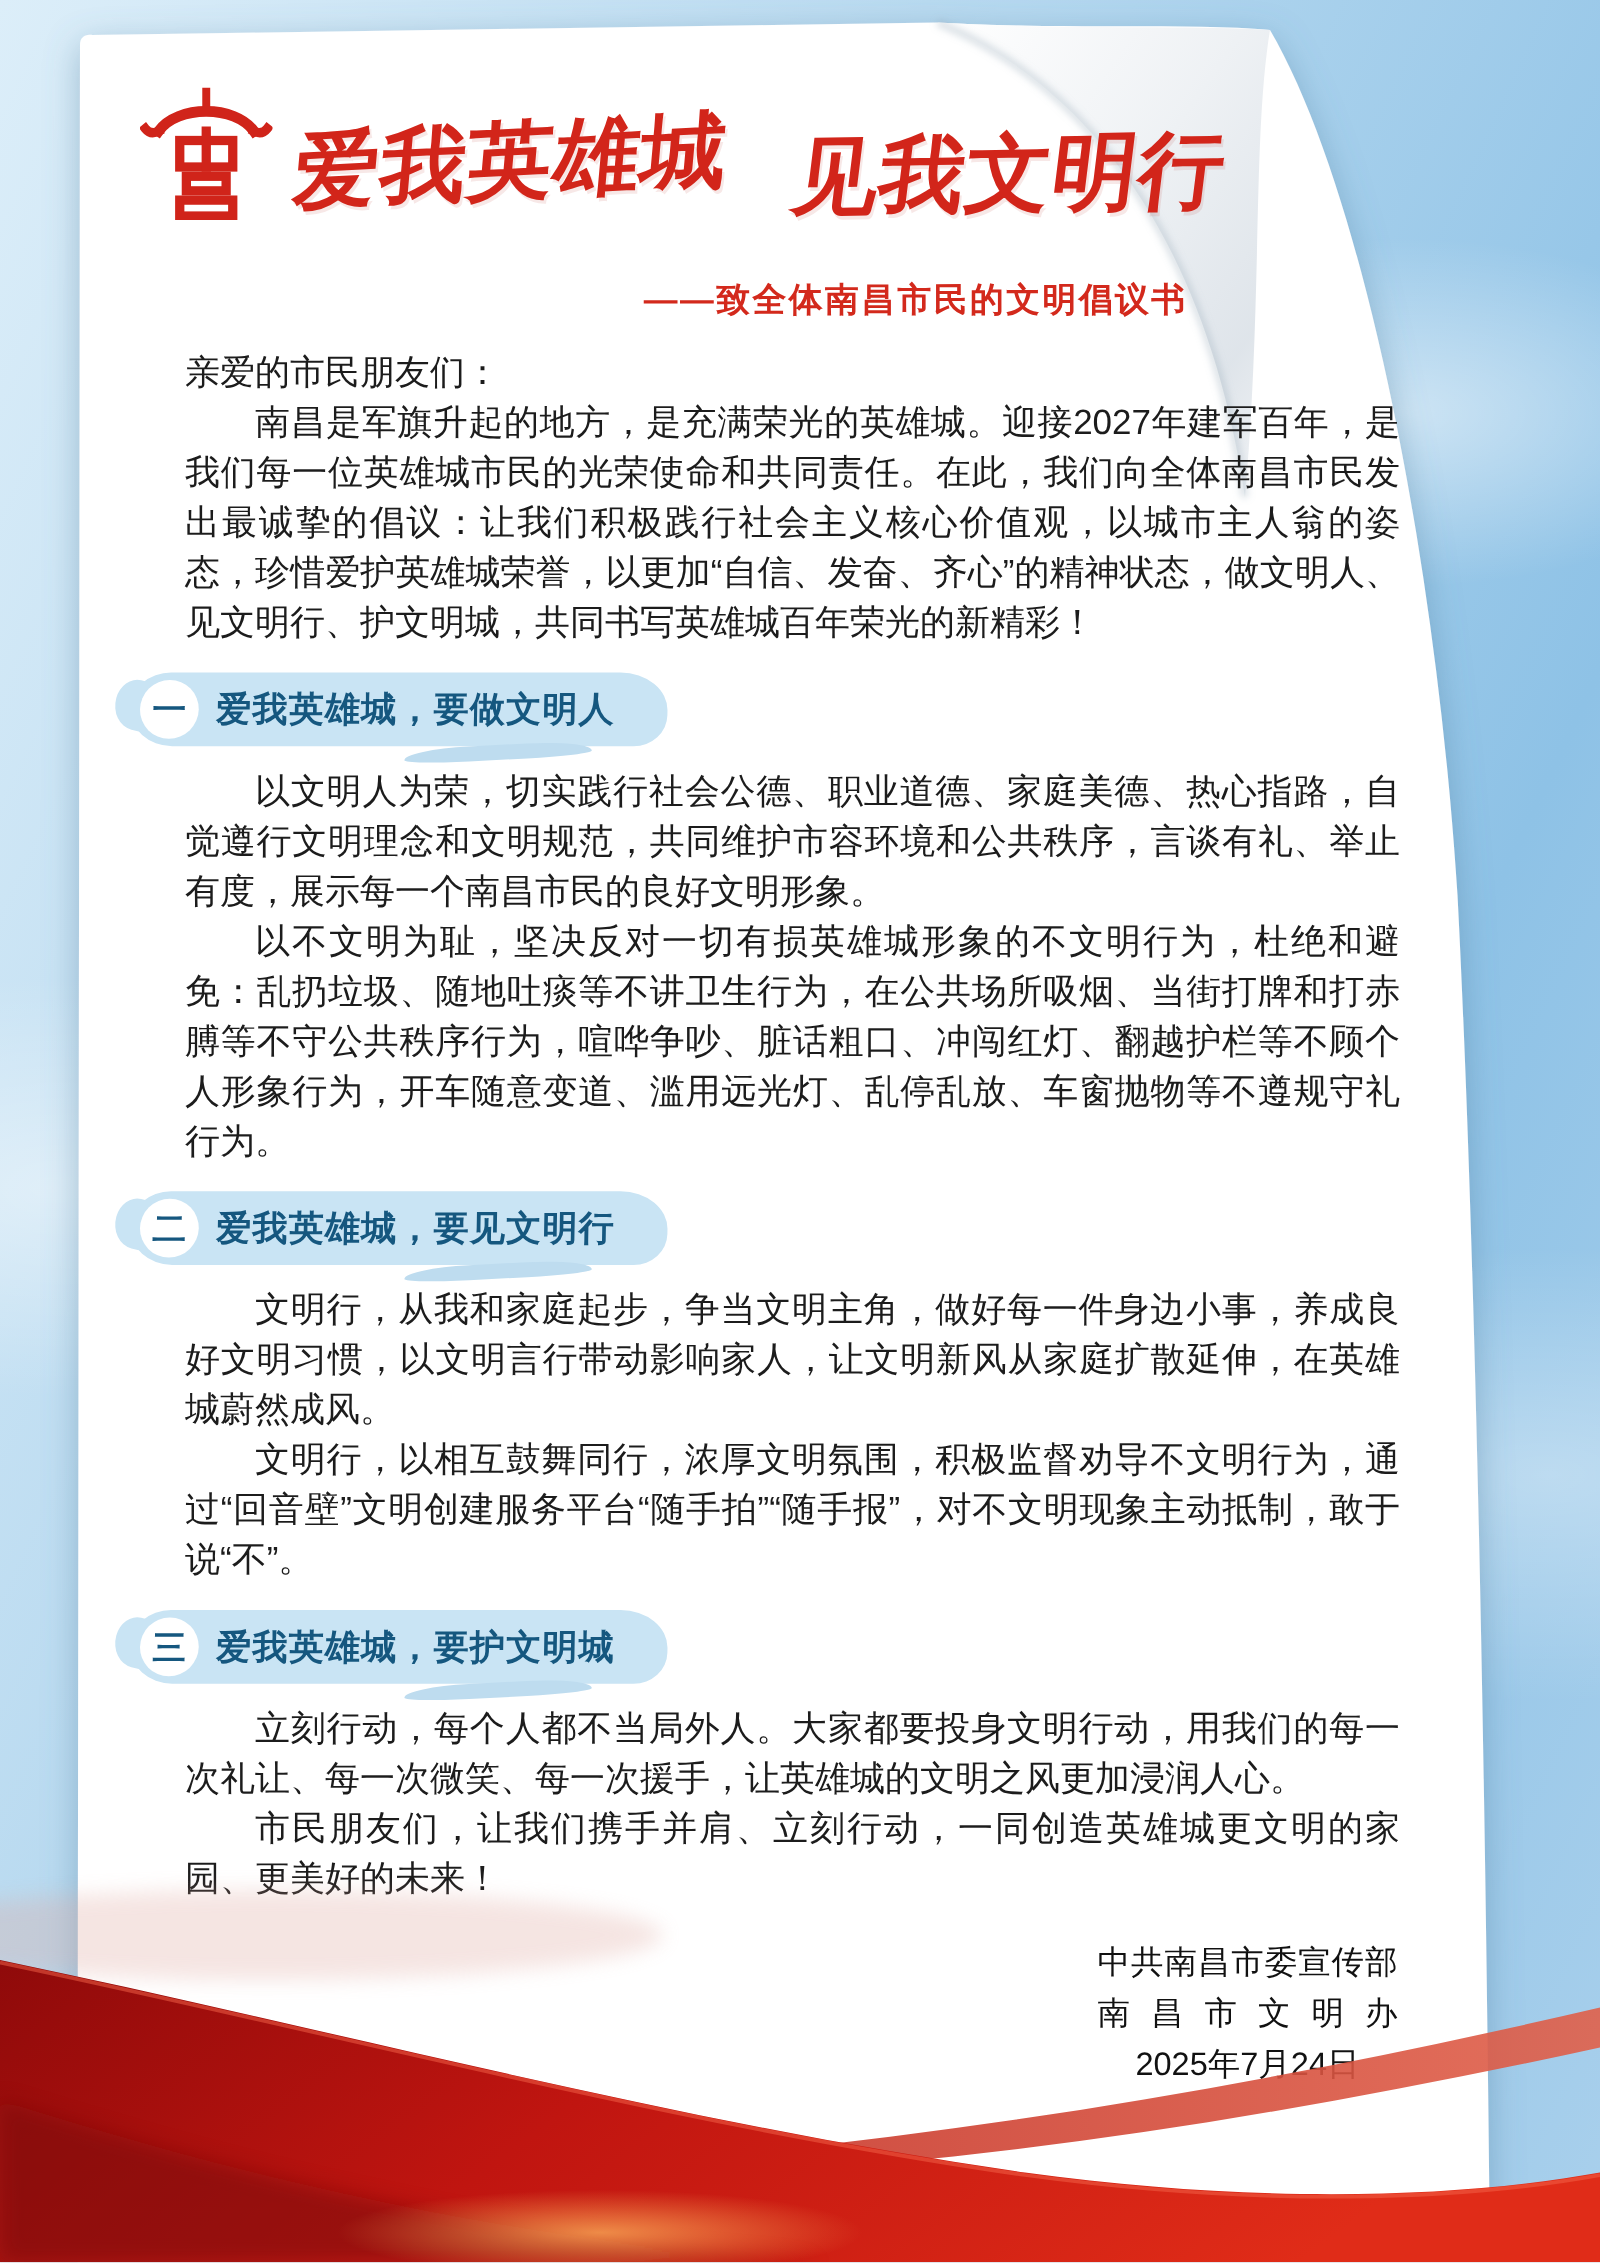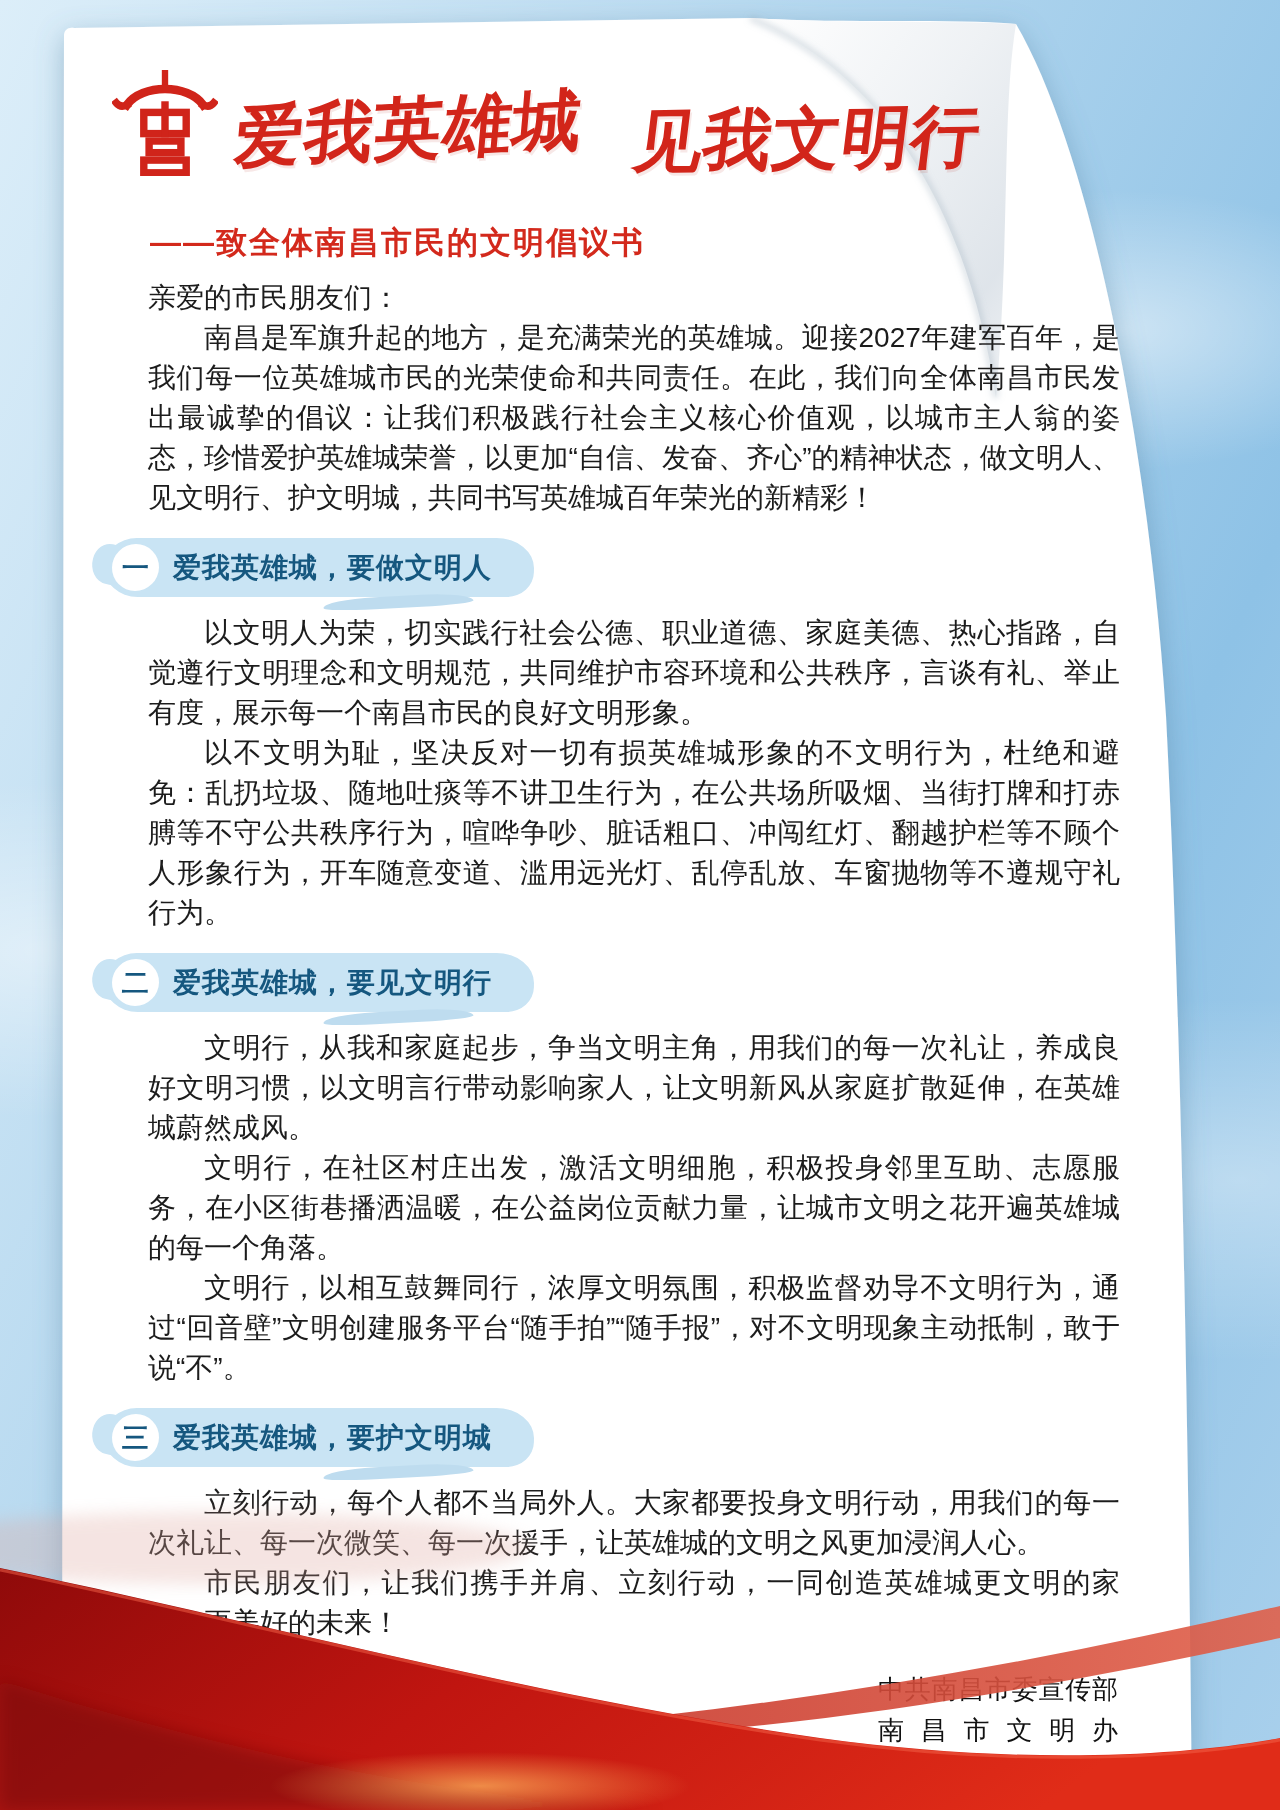--- a/index.html
+++ b/index.html
@@ -17,22 +17,22 @@
   .logo{position:absolute;left:112px;top:70px;width:106px;height:106px;z-index:5;}
   .title{
     position:absolute;left:236px;top:84px;z-index:5;white-space:nowrap;
     color:#d2251a;font-weight:900;font-size:68px;letter-spacing:1px;
     font-family:"DejaVu Sans",sans-serif;
     text-shadow:2px 3px 0 rgba(180,25,15,.10);
   }
   .title .t1{display:inline-block;transform:skewX(-8deg) rotate(-3deg);}
   .title .t2{display:inline-block;margin-left:30px;transform:skewX(-8deg) rotate(-1deg) translateY(10px);}
   .subtitle{
-    position:absolute;left:150px;top:222px;width:800px;z-index:5;text-align:left;
-    color:#d3291c;font-size:31px;font-weight:bold;letter-spacing:2px;
+    position:absolute;left:150px;top:222px;width:800px;z-index:5;text-align:right;
+    color:#d3291c;font-size:27px;font-weight:bold;letter-spacing:2px;
   }
   .content{position:absolute;left:148px;top:278px;width:972px;z-index:5;color:#1c1c1c;}
   .content p{margin:0;font-size:28px;line-height:40px;text-align:justify;text-indent:2em;}
   .content p.salutation{text-indent:0;}
   .sec-head{
     position:relative;width:max-content;margin:20px 0 16px -44px;
     padding:6px 42px 6px 8px;background:#c9e4f4;display:flex;align-items:center;gap:14px;
     border-radius:34px 40px 28px 36px / 30px 32px 26px 32px;
     transform:skewX(-1deg);
   }
@@ -109,22 +109,21 @@
       <span class="sec-num">一</span>
       <span class="sec-title">爱我英雄城，要做文明人</span>
     </div>
     <p>以文明人为荣，切实践行社会公德、职业道德、家庭美德、热心指路，自觉遵行文明理念和文明规范，共同维护市容环境和公共秩序，言谈有礼、举止有度，展示每一个南昌市民的良好文明形象。</p>
     <p>以不文明为耻，坚决反对一切有损英雄城形象的不文明行为，杜绝和避免：乱扔垃圾、随地吐痰等不讲卫生行为，在公共场所吸烟、当街打牌和打赤膊等不守公共秩序行为，喧哗争吵、脏话粗口、冲闯红灯、翻越护栏等不顾个人形象行为，开车随意变道、滥用远光灯、乱停乱放、车窗抛物等不遵规守礼行为。</p>
 
     <div class="sec-head">
       <span class="sec-num">二</span>
       <span class="sec-title">爱我英雄城，要见文明行</span>
     </div>
-    <p>文明行，从我和家庭起步，争当文明主角，用我们的每一次礼让，养成良好文明习惯，以文明言行带动影响家人，让文明新风从家庭扩散延伸，在英雄城蔚然成风。</p>
-    <p>文明行，在社区村庄出发，激活文明细胞，积极投身邻里互助、志愿服务，在小区街巷播洒温暖，在公益岗位贡献力量，让城市文明之花开遍英雄城的每一个角落。</p>
+    <p>文明行，从我和家庭起步，争当文明主角，做好每一件身边小事，养成良好文明习惯，以文明言行带动影响家人，让文明新风从家庭扩散延伸，在英雄城蔚然成风。</p>
     <p>文明行，以相互鼓舞同行，浓厚文明氛围，积极监督劝导不文明行为，通过“回音壁”文明创建服务平台“随手拍”“随手报”，对不文明现象主动抵制，敢于说“不”。</p>
 
     <div class="sec-head">
       <span class="sec-num">三</span>
       <span class="sec-title">爱我英雄城，要护文明城</span>
     </div>
     <p>立刻行动，每个人都不当局外人。大家都要投身文明行动，用我们的每一次礼让、每一次微笑、每一次援手，让英雄城的文明之风更加浸润人心。</p>
     <p>市民朋友们，让我们携手并肩、立刻行动，一同创造英雄城更文明的家园、更美好的未来！</p>
 
     <div class="sig">

